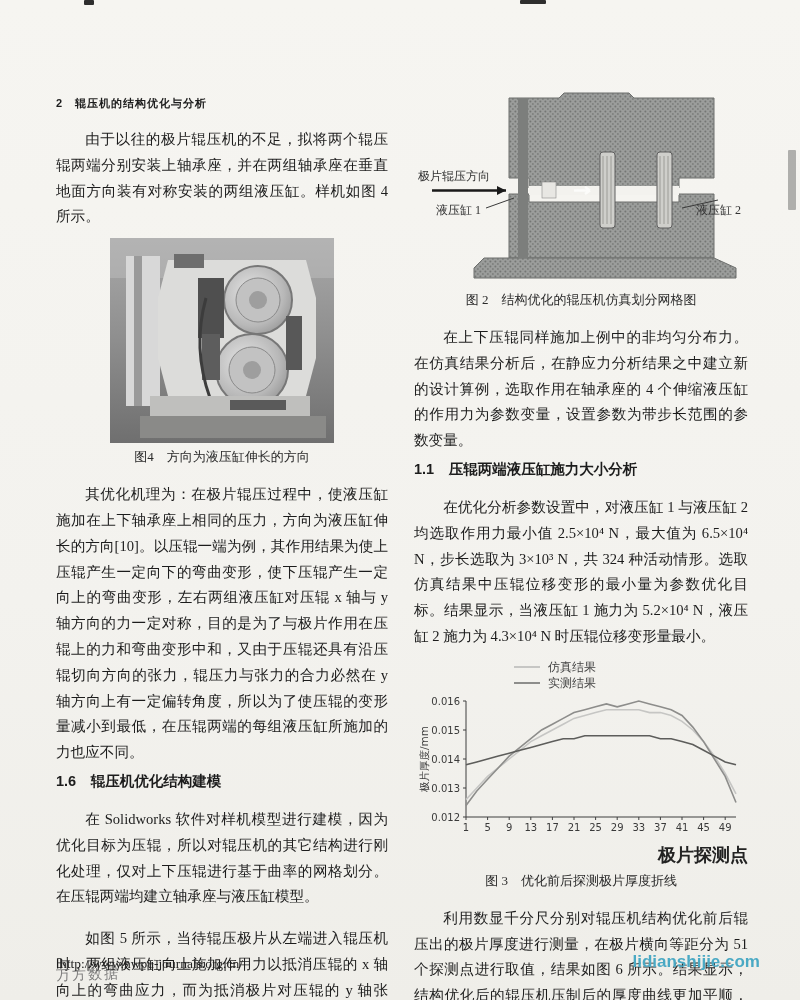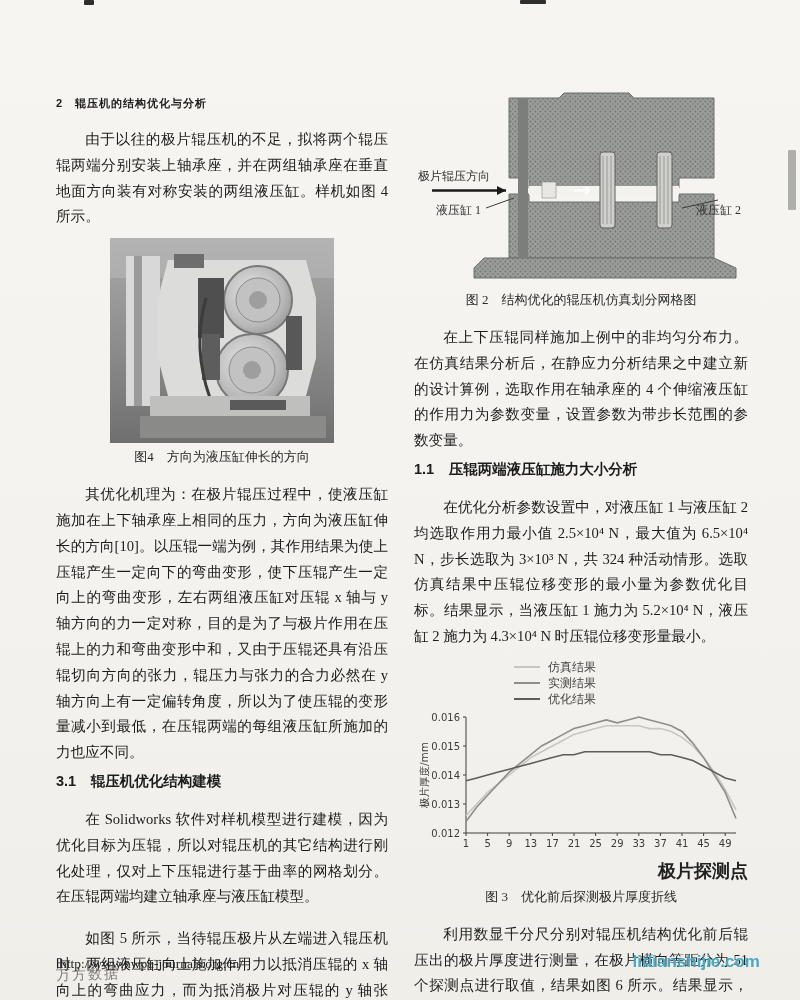--- a/index.html
+++ b/index.html
@@ -139,21 +139,21 @@
           <path d="M96 60 q-14 50 4 100" stroke="#3c3c3c" stroke-width="3" fill="none"></path>
           <rect x="40" y="158" width="160" height="20" fill="#bfbfbd"></rect>
           <rect x="30" y="178" width="186" height="22" fill="#8a8a88"></rect>
           <rect x="120" y="162" width="56" height="10" fill="#5a5a5a"></rect>
         </svg>
       </div>
       <div class="fig-caption">图4　方向为液压缸伸长的方向</div>
 
       <p class="body-text">其优化机理为：在极片辊压过程中，使液压缸施加在上下轴承座上相同的压力，方向为液压缸伸长的方向[10]。以压辊一端为例，其作用结果为使上压辊产生一定向下的弯曲变形，使下压辊产生一定向上的弯曲变形，左右两组液压缸对压辊 x 轴与 y 轴方向的力一定对称，目的是为了与极片作用在压辊上的力和弯曲变形中和，又由于压辊还具有沿压辊切向方向的张力，辊压力与张力的合力必然在 y 轴方向上有一定偏转角度，所以为了使压辊的变形量减小到最低，在压辊两端的每组液压缸所施加的力也应不同。</p>
 
-      <div class="sub-heading">3.1　辊压机优化结构建模</div>
+      <div class="sub-heading">1.6　辊压机优化结构建模</div>
 
       <p class="body-text">在 Solidworks 软件对样机模型进行建模，因为优化目标为压辊，所以对辊压机的其它结构进行刚化处理，仅对上下压辊进行基于曲率的网格划分。在压辊两端均建立轴承座与液压缸模型。</p>
       <p class="body-text">如图 5 所示，当待辊压极片从左端进入辊压机时，两组液压缸向上施加作用力以抵消压辊的 x 轴向上的弯曲应力，而为抵消极片对压辊的 y 轴张力，需使液压缸 1 的实际推力大于液压缸 2 的实际推力[11]。</p>
     </div>
 
     <div class="col-right">
 
       <div class="fig5-wrap">
         <svg width="334" height="196" viewBox="0 0 334 196" xmlns="http://www.w3.org/2000/svg">
           <defs>
@@ -206,24 +206,20 @@
 
       <div class="fig6-block">
         <div class="fig6-legend" id="fig6-legend">
             <div class="legend-row">
               <span class="legend-swatch" style="border-top-color: rgb(198, 198, 196);"></span>
               <span>仿真结果</span>
             </div>
             <div class="legend-row">
               <span class="legend-swatch" style="border-top-color: rgb(141, 141, 139);"></span>
               <span>实测结果</span>
-            </div>
-            <div class="legend-row">
-              <span class="legend-swatch" style="border-top-color: rgb(93, 93, 91);"></span>
-              <span>优化结果</span>
             </div>
           </div>
         <div id="fig6-chart"><svg width="330" height="150" viewBox="0 0 330 150">
               <path d="M52 10 V126 H322" stroke="#3f3f3f" fill="none" stroke-width="1"></path>
               <line x1="49" y1="126" x2="52" y2="126" stroke="#3f3f3f"></line>
               <text x="46" y="129.5" text-anchor="end" font-size="10" fill="#3a3a3a" font-family="&quot;DejaVu Sans&quot;,sans-serif">0.012</text>
               <line x1="49" y1="97.00000000000003" x2="52" y2="97.00000000000003" stroke="#3f3f3f"></line>
               <text x="46" y="100.50000000000003" text-anchor="end" font-size="10" fill="#3a3a3a" font-family="&quot;DejaVu Sans&quot;,sans-serif">0.013</text>
               <line x1="49" y1="68" x2="52" y2="68" stroke="#3f3f3f"></line>
               <text x="46" y="71.5" text-anchor="end" font-size="10" fill="#3a3a3a" font-family="&quot;DejaVu Sans&quot;,sans-serif">0.014</text>

